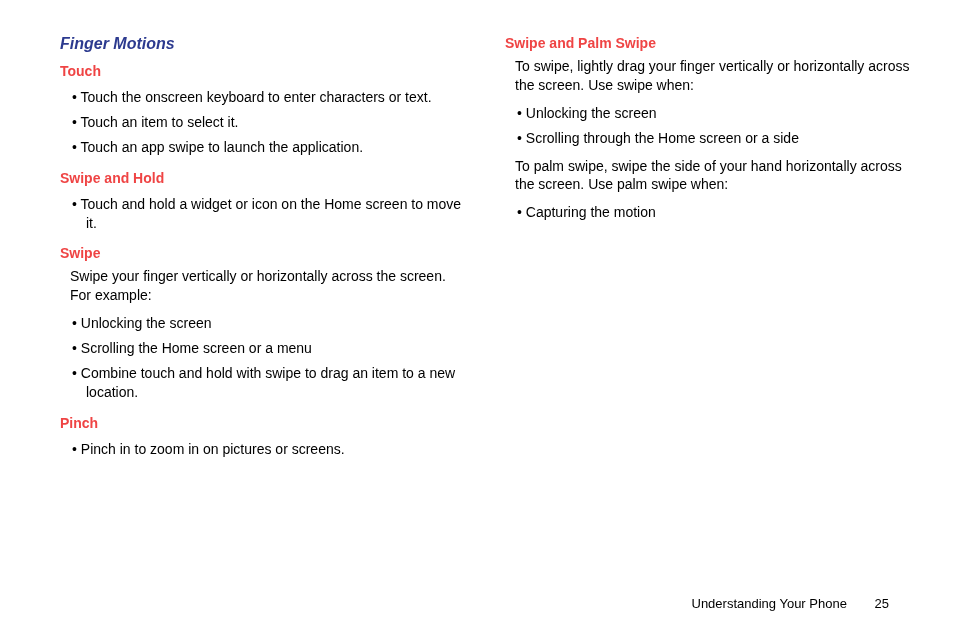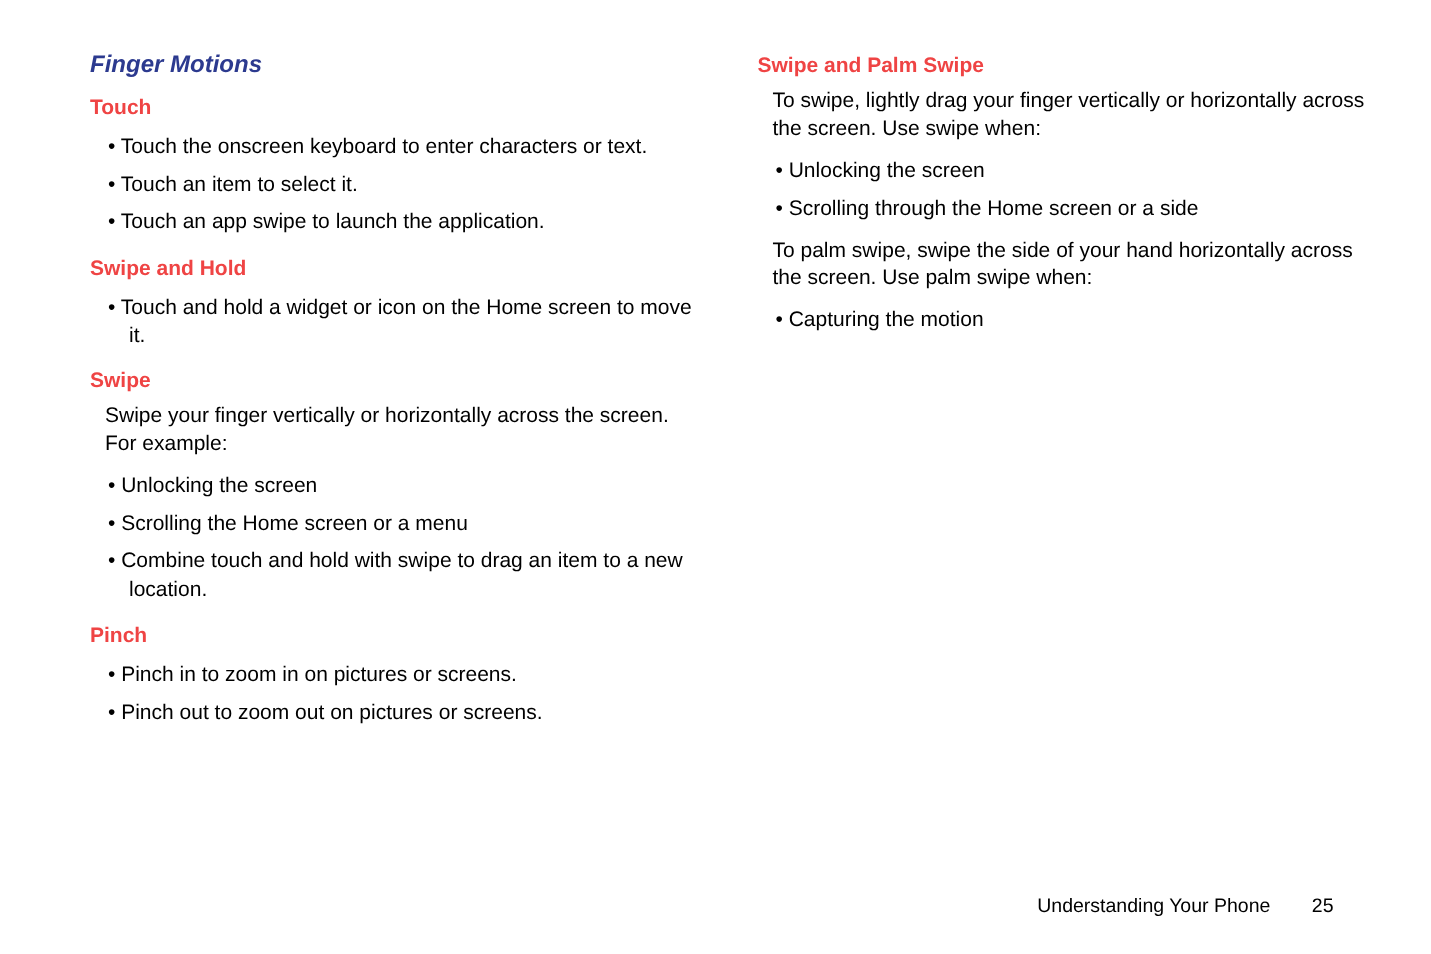--- a/index.html
+++ b/index.html
@@ -101,21 +101,20 @@
       <li><span class="li-text">Unlocking the screen</span></li>
       <li><span class="li-text">Scrolling the Home screen or a menu</span></li>
       <li><span class="li-text">Combine touch and hold with swipe to drag an item to a new location.</span></li>
     </ul>
   </div>
 
   <div class="block">
     <div class="subsection-title">Pinch</div>
     <ul>
       <li><span class="li-text">Pinch in to zoom in on pictures or screens.</span></li>
-      <li><span class="li-text">Pinch out to zoom out on pictures or screens.</span></li>
     </ul>
   </div>
 
   <div class="block">
     <div class="subsection-title">Swipe and Palm Swipe</div>
     <div class="body-text">To swipe, lightly drag your finger vertically or horizontally across the screen. Use swipe when:</div>
     <ul>
       <li><span class="li-text">Unlocking the screen</span></li>
       <li><span class="li-text">Scrolling through the Home screen or a side</span></li>
     </ul>

